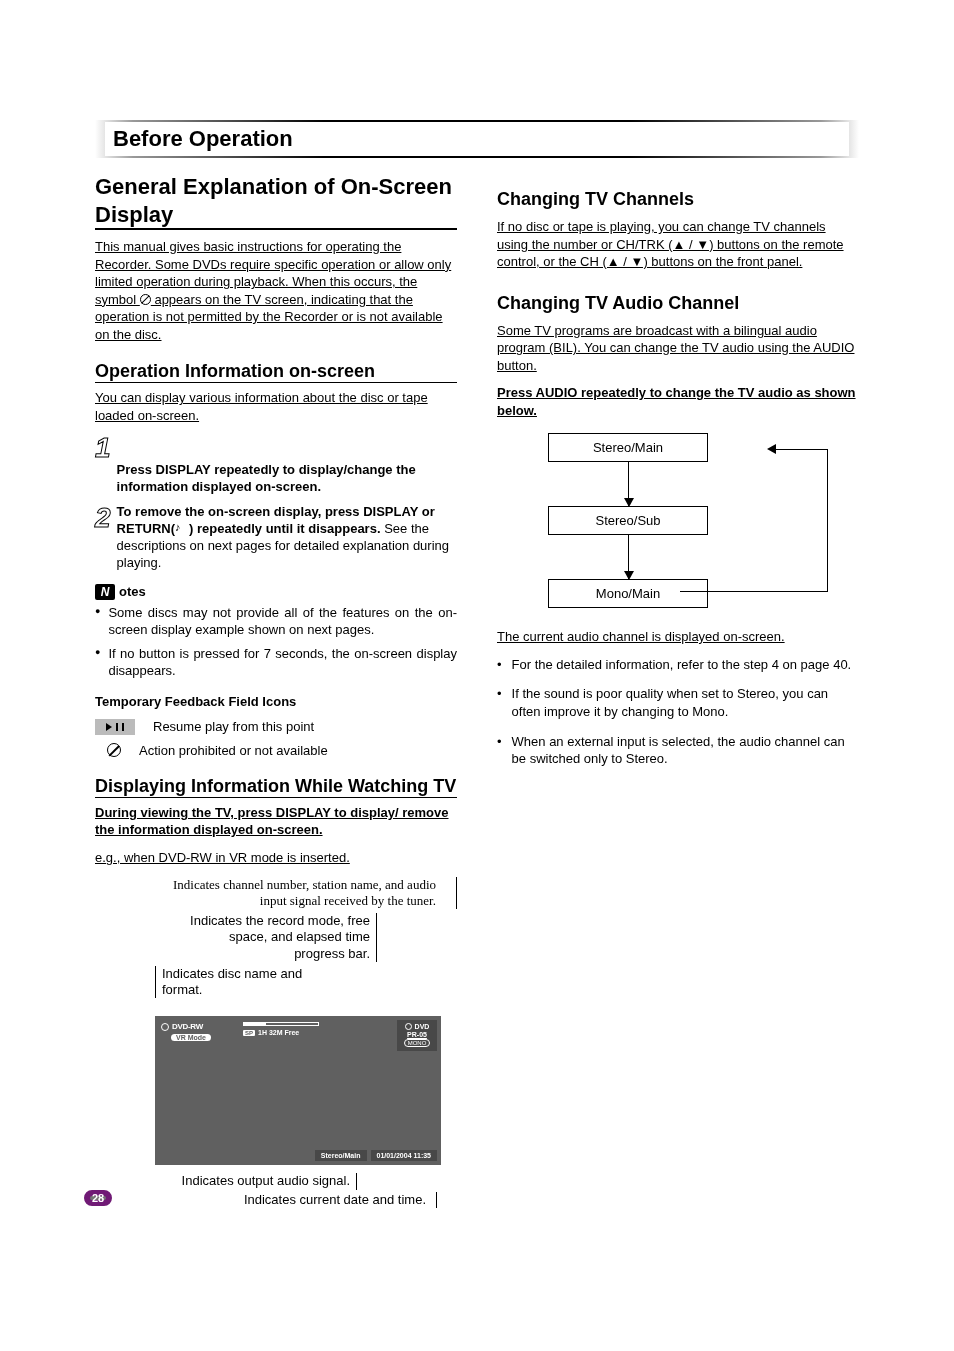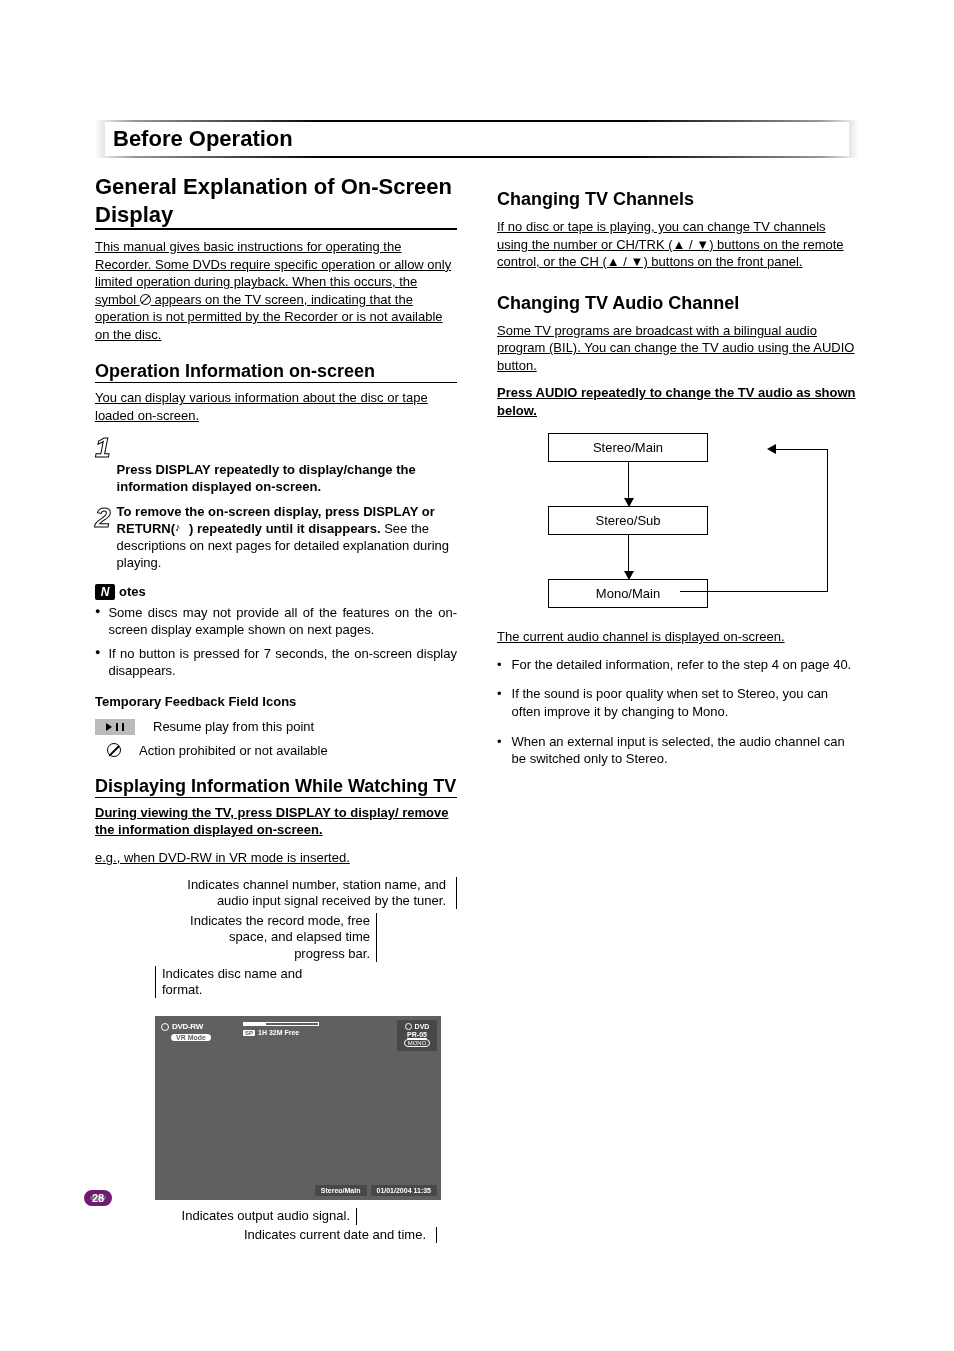--- a/index.html
+++ b/index.html
@@ -197,21 +197,21 @@
   
   .osd-wrap { position: relative; margin-top: 4px; }
   .callout {
     font-size: 13px;
     line-height: 1.25;
     position: relative;
   }
   .callout-right { text-align: right; }
   .osd-box {
     width: 286px;
-    height: 184px;
+    height: 149px;
     background: #606060;
     margin-left: 60px;
     margin-top: 18px;
     position: relative;
     color: #fff;
     font-size: 8px;
   }
   .osd-top-left {
     position: absolute;
     top: 6px;
@@ -414,21 +414,21 @@
         <div class="prohib-icon"></div>
         <span>Action prohibited or not available</span>
       </div>
 
       <div class="sub-heading">Displaying Information While Watching TV</div>
       <p class="body-text bold-inline" style="font-weight:bold;">During viewing the TV, press DISPLAY to display/ remove the information displayed on-screen.</p>
       <p class="body-text">e.g., when DVD-RW in VR mode is inserted.</p>
 
       <div class="osd-wrap">
         <div class="leader-box">
-          <div class="callout callout-right vline-short" style="margin-left:36px; padding-right:10px;">Indicates channel number, station name, and audio input signal received by the tuner.</div>
+          <div class="callout callout-right vline-short" style="margin-left:36px; padding-right:20px;font-family:Liberation Serif, serif;">Indicates channel number, station name, and audio input signal received by the tuner.</div>
           <div class="callout callout-right vline-short" style="margin-left:60px; margin-right:80px; padding-right:6px; margin-top:4px;">Indicates the record mode, free space, and elapsed time progress bar.</div>
           <div class="callout" style="margin-left:30px; margin-right:150px; border-left:1px solid #000; padding-left:6px; margin-top:4px;">Indicates disc name and format.</div>
         </div>
 
         <div class="osd-box">
           <div class="osd-top-left">
             <div class="disc-row">
               <div class="disc-dot"></div>
               <span class="disc-text">DVD-RW</span>
             </div>

